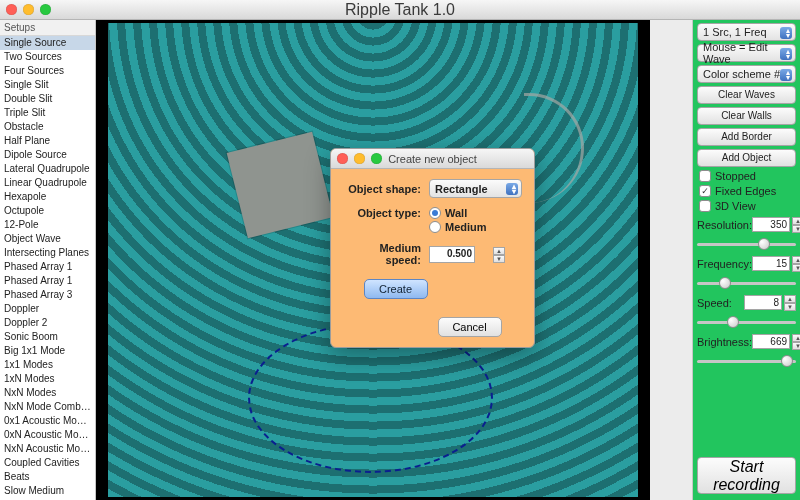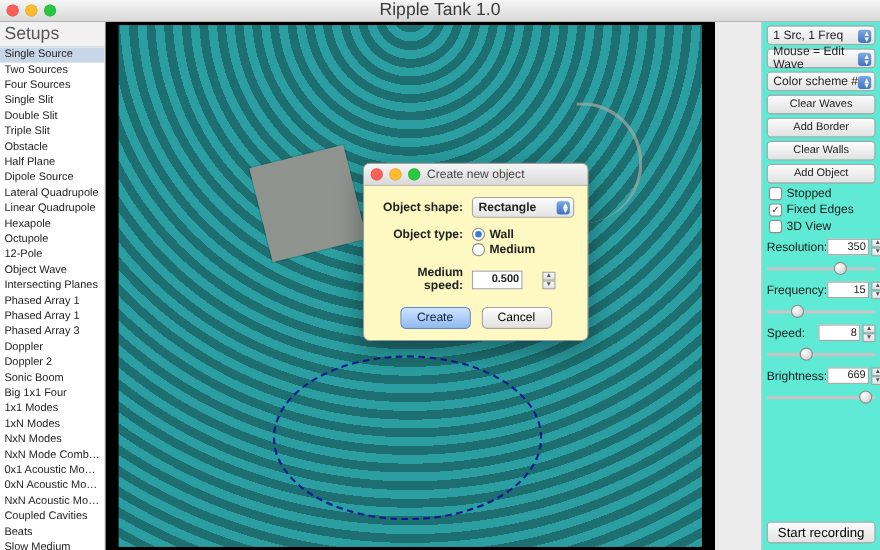--- a/index.html
+++ b/index.html
@@ -15,21 +15,21 @@
   .traffic-lights { position: absolute; left: 6px; top: 4px; display: flex; gap: 6px; }
   .tl { width: 11px; height: 11px; border-radius: 50%; box-shadow: inset 0 0 1px rgba(0,0,0,.4); }
   .tl.red { background: #ff5f57; }
   .tl.yellow { background: #ffbd2e; }
   .tl.green { background: #28c940; }
 
   .main { display: flex; height: 480px; }
 
   
   .sidebar { width: 96px; background: #fff; border-right: 1px solid #c7c7c7; display: flex; flex-direction: column; }
-  .sidebar-header { padding: 2px 4px; font-size: 16px; color: #555; border-bottom: 1px solid #d8d8d8; background: #f1f1f1; }
+  .sidebar-header { padding: 2px 4px; font-size: 10px; color: #555; border-bottom: 1px solid #d8d8d8; background: #f1f1f1; }
   .setup-list { flex: 1; overflow: hidden; }
   .setup-item { padding: 1px 4px; font-size: 10px; color: #222; white-space: nowrap; overflow: hidden; text-overflow: ellipsis; line-height: 12px; cursor: default; }
   .setup-item.selected { background: #c7d7e8; }
 
   
   .sim-wrap { flex: 1; background: #000; display: flex; align-items: flex-start; justify-content: center; position: relative; }
   .sim {
     width: 530px; height: 474px; margin-top: 3px;
     background:
       radial-gradient(circle at 50% -2%, rgba(255,255,255,.9) 0 6px, transparent 6px),
@@ -48,21 +48,21 @@
     position: absolute; right: 54px; top: 70px; width: 60px; height: 110px;
     border: 3px solid #a5a8a5; border-left: none; border-bottom: none;
     border-radius: 0 60px 60px 0; opacity: .7; pointer-events:none;
   }
   .obj-ellipse {
     position: absolute; left: 140px; top: 300px; width: 245px; height: 150px;
     border: 2px dashed #0a1f8f; border-radius: 50%;
   }
 
   
-  .panel { width: 108px; background: #5eead4; border-left: 1px solid #c7c7c7; padding: 3px 4px; display: flex; flex-direction: column; gap: 3px; position: relative; margin-left: 42px; }
+  .panel { width: 108px; background: #22c55e; border-left: 1px solid #c7c7c7; padding: 3px 4px; display: flex; flex-direction: column; gap: 3px; position: relative; margin-left: 42px; }
   .dropdown {
     height: 18px; background: linear-gradient(#fbfbfb,#e3e3e3);
     border: 1px solid #a5a5a5; border-radius: 4px; display: flex; align-items: center;
     padding: 0 5px; position: relative; font-size: 10px; color: #222;
   }
   .dropdown::after {
     content: ""; position: absolute; right: 3px; top: 3px; width: 12px; height: 12px;
     background: linear-gradient(#7aa9e6,#3f72c0); border-radius: 3px;
   }
   .dropdown .chev { position: absolute; right: 5px; top: 4px; z-index: 1; font-size:8px; color:#fff; line-height:5px; }
@@ -75,50 +75,50 @@
   .chk { width: 12px; height: 12px; border: 1px solid #8d8d8d; border-radius: 3px; background: #fff; text-align:center; font-size:9px; line-height:10px; color:#333; }
   .param-row { display: flex; align-items: center; justify-content: space-between; font-size: 10px; color: #222; margin-top:2px;}
   .param-row .spin { display: flex; align-items: center; gap: 2px; }
   .num-field { width: 38px; height: 15px; border: 1px solid #a5a5a5; background:#fff; text-align:right; padding-right:2px; font-size:10px; line-height:13px;}
   .stepper { width: 12px; height: 15px; display: flex; flex-direction: column; }
   .stepper div { flex:1; border:1px solid #a5a5a5; background:linear-gradient(#fafafa,#e0e0e0); font-size:6px; text-align:center; line-height:6px; color:#555;}
   .slider { height: 14px; position:relative; margin-top:2px;}
   .slider .track { position:absolute; top:6px; left:0; right:0; height:3px; background:#c6c6c6; border-radius:2px;}
   .slider .thumb { position:absolute; top:1px; width:12px; height:12px; background:radial-gradient(circle at 30% 30%, #fff, #c9c9c9); border:1px solid #8d8d8d; border-radius:50%;}
   .record-btn {
-    position:absolute; bottom:6px; left:4px; right:4px; height:20px;
+    position:absolute; bottom:6px; left:4px; right:4px; height:37px;
     background: linear-gradient(#fcfcfc,#e1e1e1); border:1px solid #a5a5a5; border-radius:4px;
-    text-align:center; line-height:18px; font-size:12px;
+    text-align:center; line-height:18px; font-size:16px;font-style:italic;
   }
 
   
   .modal {
     position: absolute; left: 330px; top: 148px; width: 205px;
-    background: #fef9c3; border: 1px solid #9c9c9c; border-radius: 6px;
+    background: #fdba74; border: 1px solid #9c9c9c; border-radius: 6px;
     box-shadow: 0 8px 24px rgba(0,0,0,.35);
     overflow: hidden;
   }
   .modal-titlebar {
     height: 20px; background: linear-gradient(#f6f6f6,#d9d9d9);
     border-bottom:1px solid #b5b5b5; display:flex; align-items:center; justify-content:center;
     position: relative;
   }
   .modal-titlebar .title { font-size: 11px; color:#444; }
   .modal-body { padding: 10px 12px; display:flex; flex-direction:column; gap:9px; }
   .form-row { display:flex; align-items:center; gap:8px; font-size:11px; color:#222;font-weight:bold;}
   .form-row .lbl { width: 78px; text-align:right; }
   .modal .dropdown { flex:1; height:19px; }
   .radio-col { display:flex; flex-direction:column; gap:2px; }
   .radio-row { display:flex; align-items:flex-start; gap:4px; font-size:11px;}
   .radio { width:12px; height:12px; border:1px solid #8d8d8d; border-radius:50%; background:#fff; display:flex; align-items:center; justify-content:center;}
   .radio.checked::after { content:""; width:6px; height:6px; background:#3a7bd5; border-radius:50%; }
   .modal-buttons { display:flex; justify-content:center; gap:10px; margin-top:4px; }
   .mbtn { width:64px; height:20px; border:1px solid #a5a5a5; border-radius:5px; text-align:center; line-height:18px; font-size:11px;}
   .mbtn.primary { background: linear-gradient(#cfe4ff,#8fb9f0); border-color:#5d86c4; color:#123;}
-  .mbtn.default { background: linear-gradient(#fcfcfc,#e1e1e1); }
+  .mbtn.default { background: linear-gradient(#fcfcfc,#e1e1e1); margin-top: 38px; }
   .spin-input { display:flex; align-items:center; gap:18px;}
   .spin-input .num-field { width:46px; height:17px; }
 </style>
 </head>
 <body>
 
 <div class="titlebar">
   <div class="traffic-lights">
     <div class="tl red"></div>
     <div class="tl yellow"></div>
@@ -147,21 +147,21 @@
         <div class="setup-item">Octupole</div>
         <div class="setup-item">12-Pole</div>
         <div class="setup-item">Object Wave</div>
         <div class="setup-item">Intersecting Planes</div>
         <div class="setup-item">Phased Array 1</div>
         <div class="setup-item">Phased Array 1</div>
         <div class="setup-item">Phased Array 3</div>
         <div class="setup-item">Doppler</div>
         <div class="setup-item">Doppler 2</div>
         <div class="setup-item">Sonic Boom</div>
-        <div class="setup-item">Big 1x1 Four</div>
+        <div class="setup-item">Big 1x1 Mode</div>
         <div class="setup-item">1x1 Modes</div>
         <div class="setup-item">1xN Modes</div>
         <div class="setup-item">NxN Modes</div>
         <div class="setup-item">NxN Mode Combos</div>
         <div class="setup-item">0x1 Acoustic Mo…</div>
         <div class="setup-item">0xN Acoustic Mo…</div>
         <div class="setup-item">NxN Acoustic Mo…</div>
         <div class="setup-item">Coupled Cavities</div>
         <div class="setup-item">Beats</div>
         <div class="setup-item">Slow Medium</div>
@@ -185,22 +185,22 @@
     <div class="dropdown">
       <span>Mouse = Edit Wave</span>
       <span class="chev">▴<br>▾</span>
     </div>
     <div class="dropdown">
       <span>Color scheme #1</span>
       <span class="chev">▴<br>▾</span>
     </div>
 
     <div class="btn">Clear Waves</div>
+    <div class="btn">Clear Walls</div>
     <div class="btn">Add Border</div>
-    <div class="btn">Clear Walls</div>
     <div class="btn">Add Object</div>
 
     <div class="chk-row">
       <div class="chk"></div>
       <span>Stopped</span>
     </div>
     <div class="chk-row">
       <div class="chk">✓</div>
       <span>Fixed Edges</span>
     </div>

